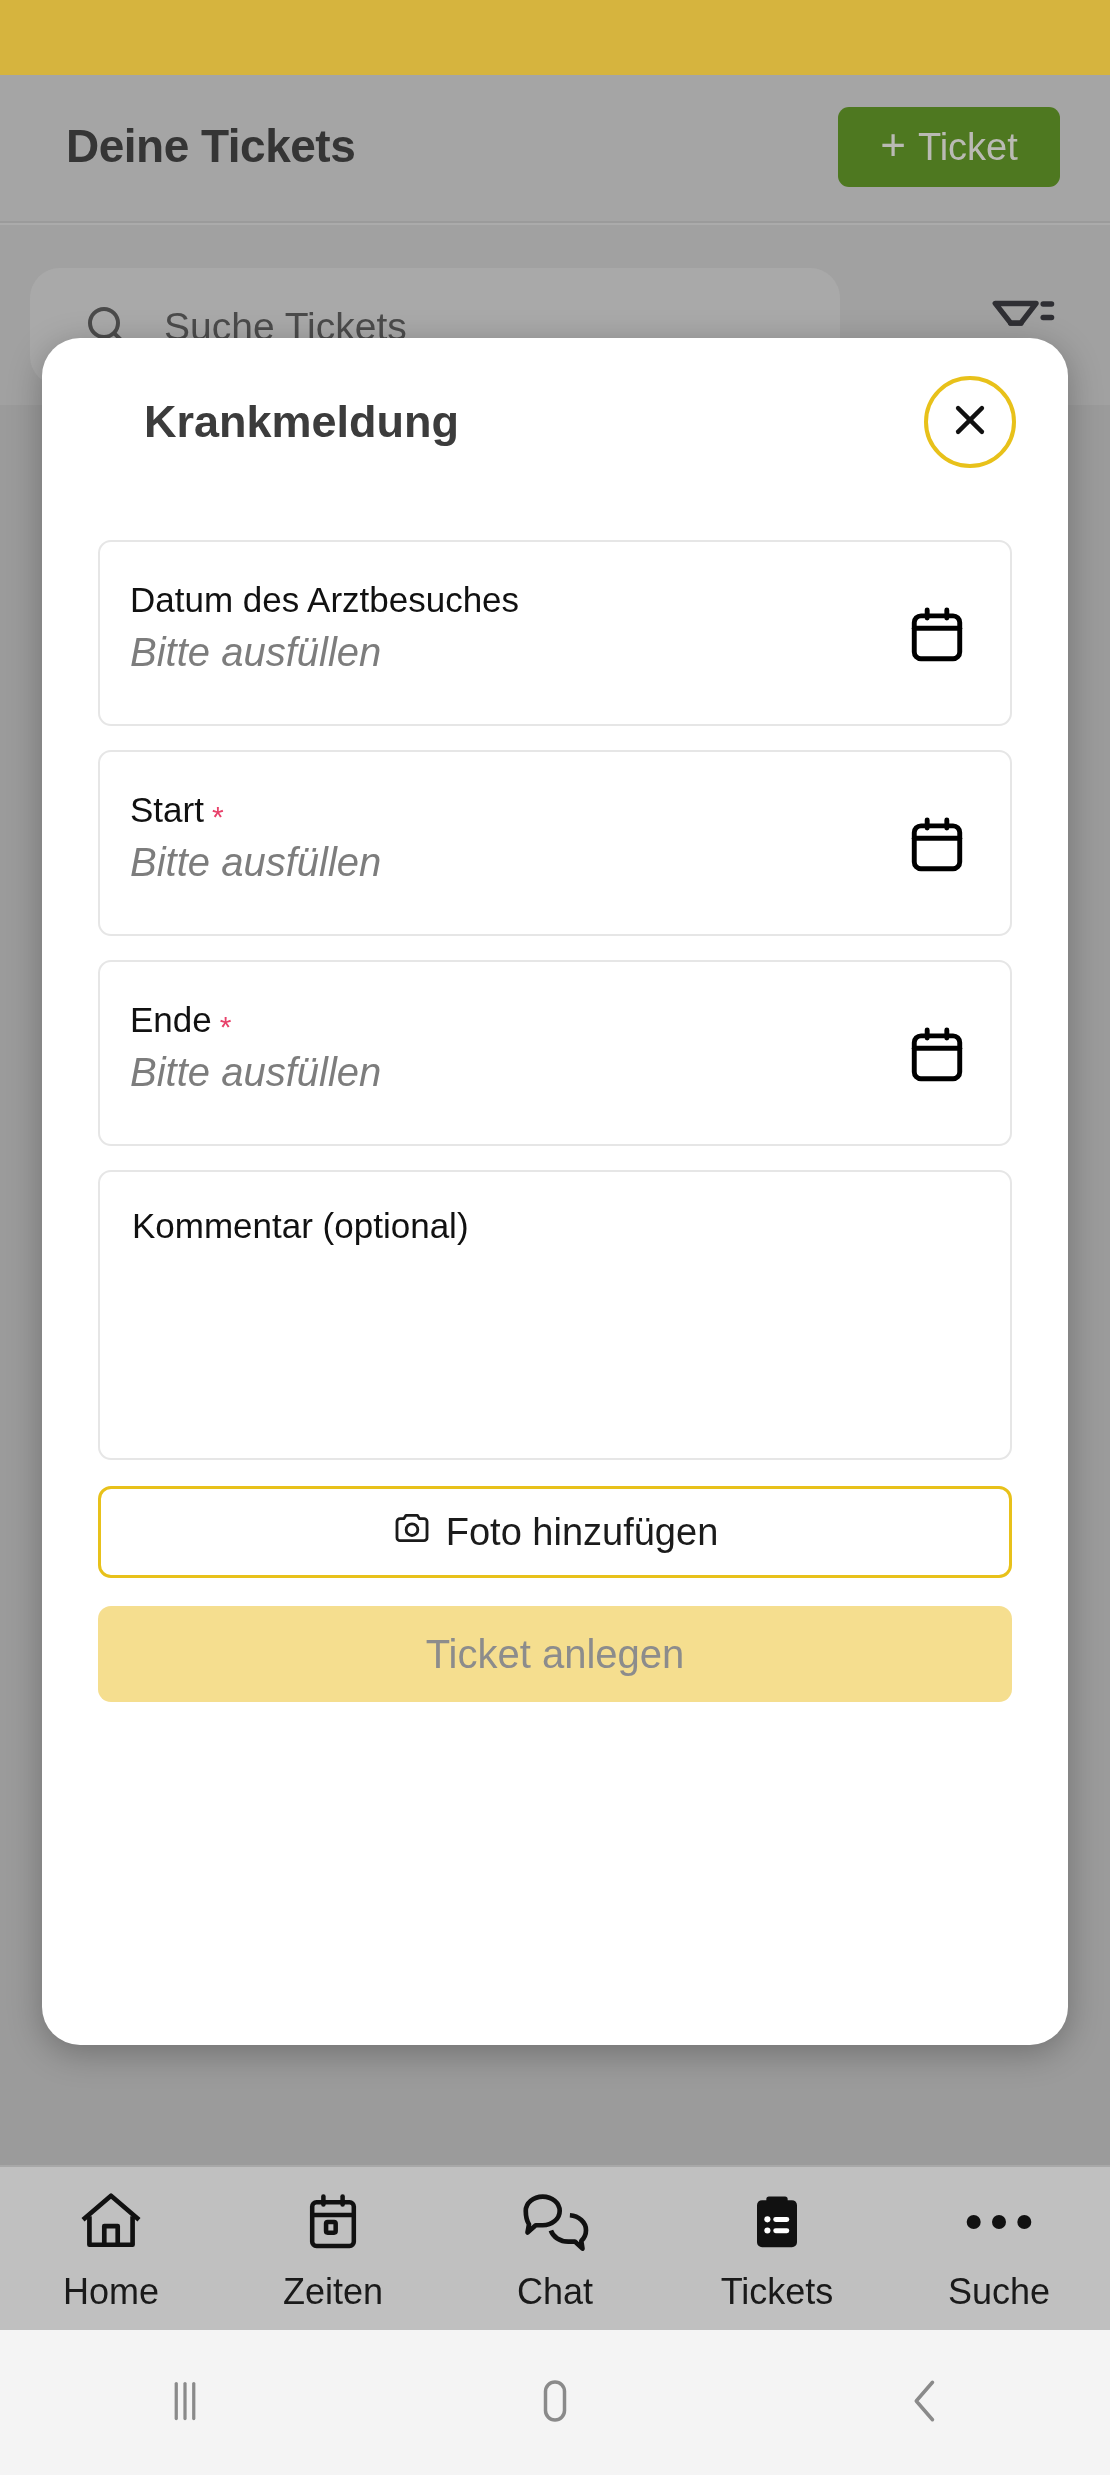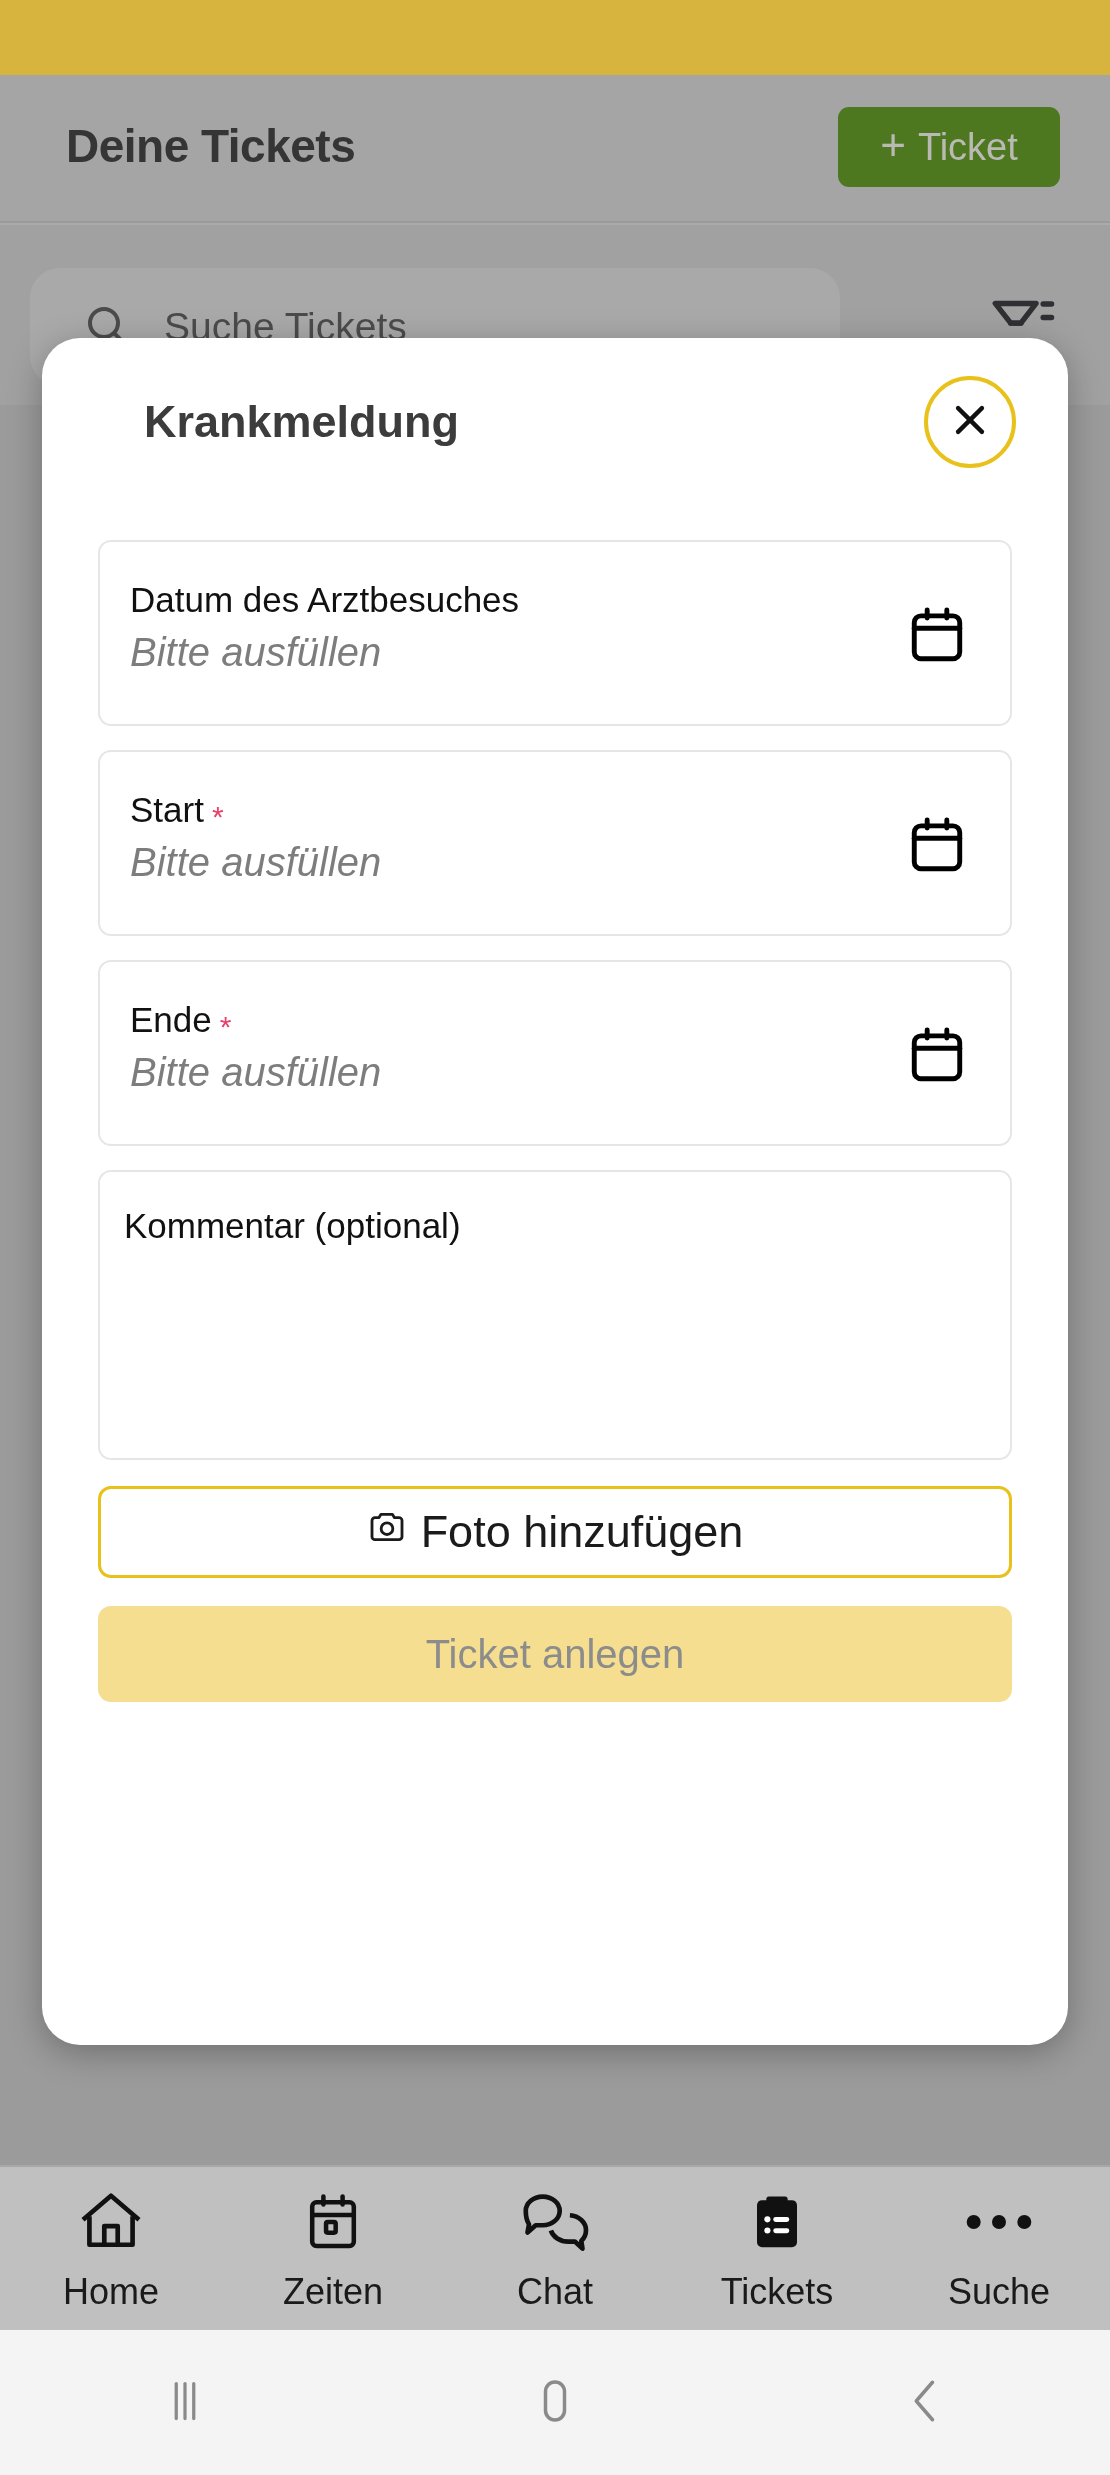--- a/index.html
+++ b/index.html
@@ -220,38 +220,38 @@
     position: relative;
     width: 914px;
     height: 290px;
     border: 2px solid #e6e6e6;
     border-radius: 13px;
     background: #ffffff;
     margin-bottom: 26px;
   }
   .textarea-label {
     position: absolute;
-    left: 24px;
+    left: 32px;
     top: 34px;
     font-size: 35px;
     color: #111111;
   }
 
   .photo-btn {
     position: relative;
     width: 914px;
     height: 92px;
     border: 3px solid #e8c11a;
     border-radius: 13px;
     background: #ffffff;
     display: flex;
     align-items: center;
     justify-content: center;
     gap: 14px;
-    font-size: 45px;
+    font-size: 38px;
     color: #1b1b1b;
     font-family: "Liberation Sans", sans-serif;
     cursor: pointer;
     margin-bottom: 28px;
   }
 
   .submit-btn {
     width: 914px;
     height: 96px;
     border: none;

